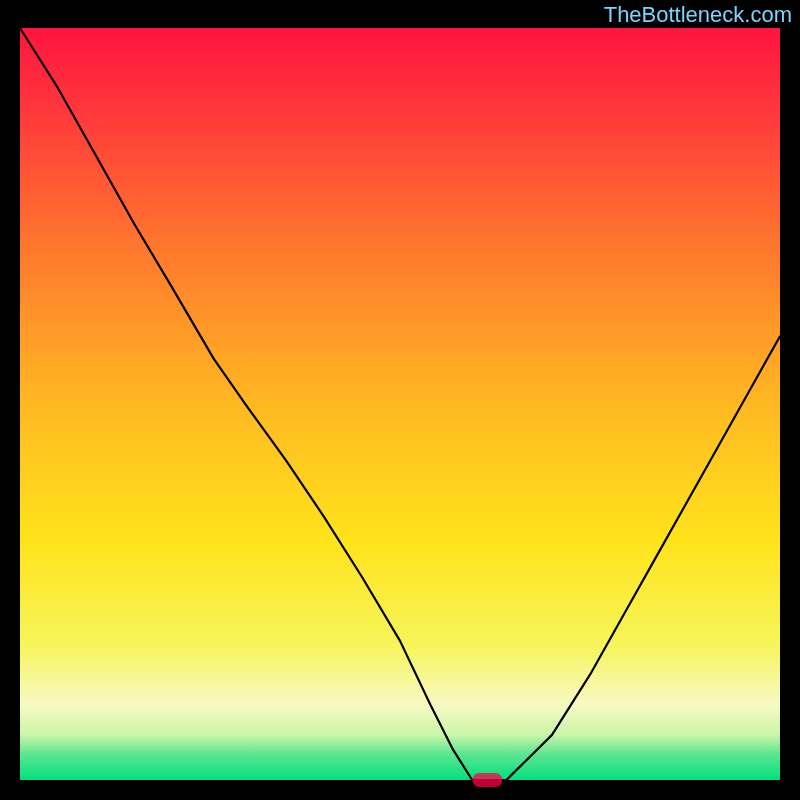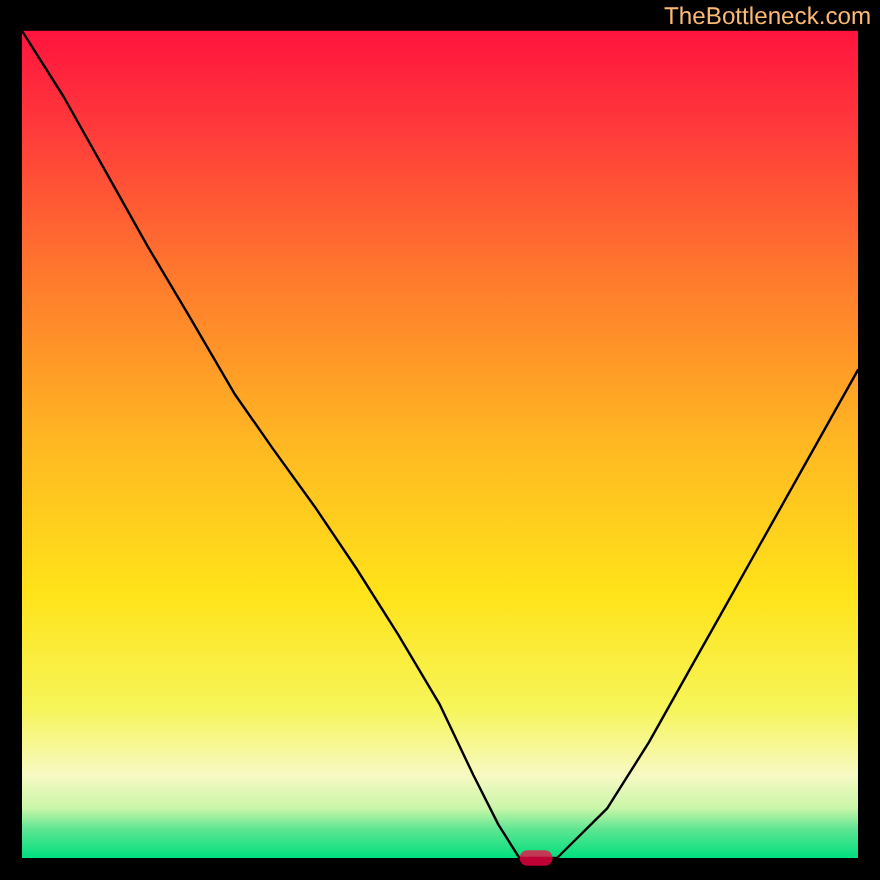--- a/index.html
+++ b/index.html
@@ -14,21 +14,21 @@
     position: relative;
     width: 800px;
     height: 800px;
   }
   .watermark {
     position: absolute;
     top: 2px;
     right: 8px;
     font-family: Arial, Helvetica, sans-serif;
     font-size: 22px;
-    color: #fdba74;
+    color: #7dd3fc;
     z-index: 10;
   }
   svg {
     position: absolute;
     left: 0;
     top: 0;
   }
   .curve {
     fill: none;
     stroke: #000;

